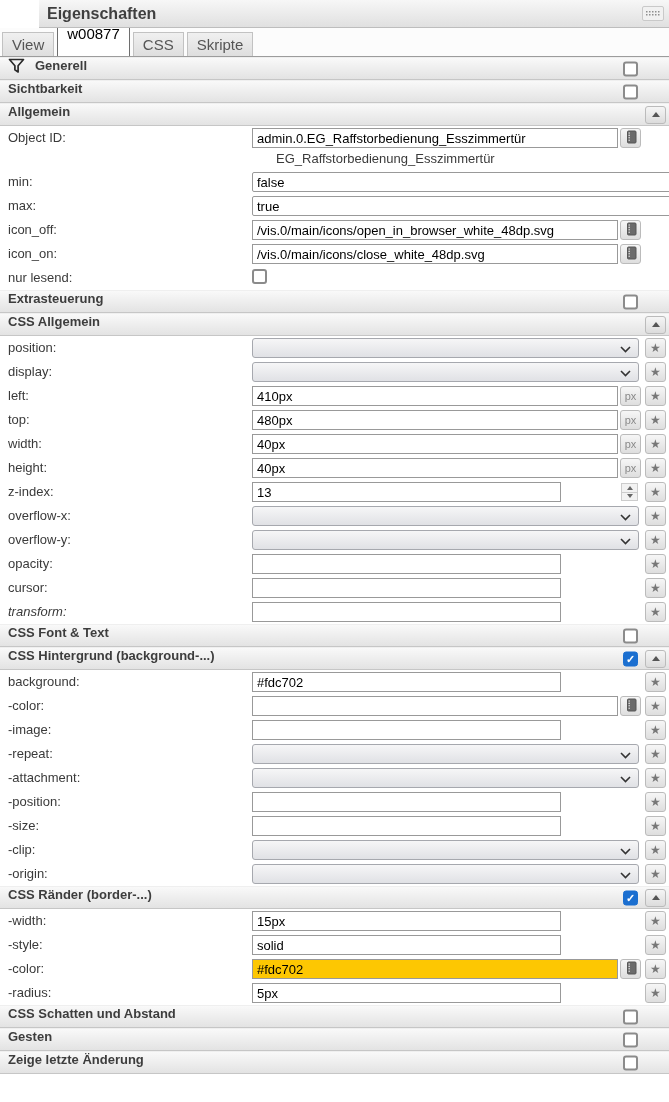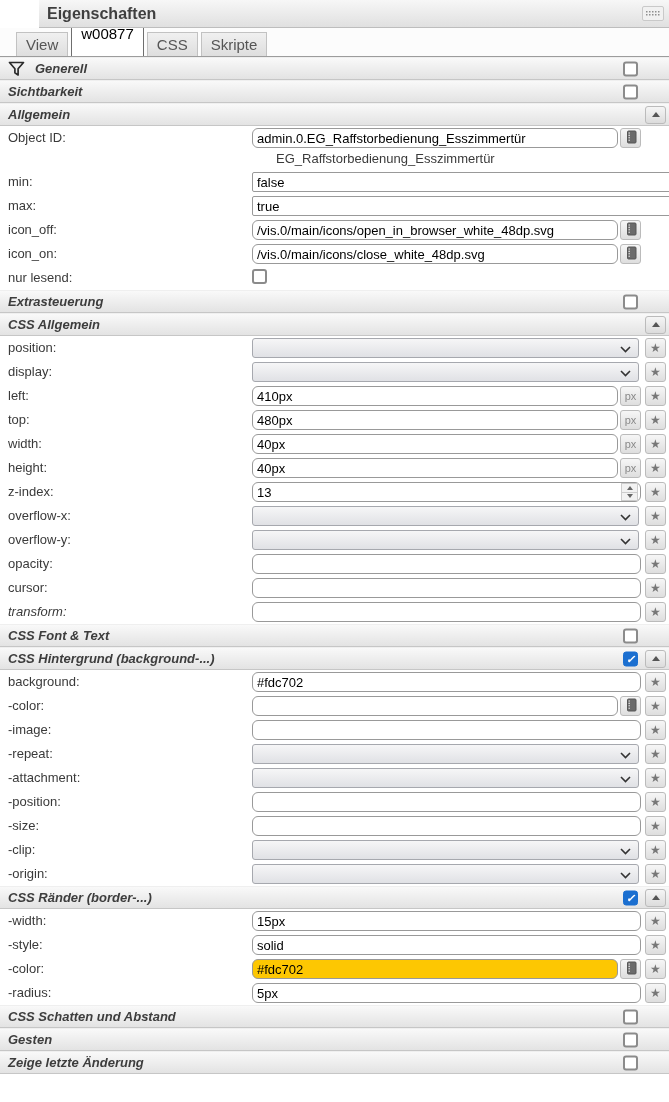--- a/index.html
+++ b/index.html
@@ -18,38 +18,38 @@
   }
   .grip-btn{
     position:absolute;right:5px;top:6px;width:22px;height:15px;box-sizing:border-box;
     border:1px solid #c9c9c9;border-radius:2px;background:#f1f1f1;
     display:flex;align-items:center;justify-content:center;cursor:pointer;
   }
   
   .tabs{
     height:29px;box-sizing:border-box;background:#fcfcfc;
     border-bottom:1px solid #9c9c9c;
-    display:flex;align-items:flex-end;padding-left:16px;
+    display:flex;align-items:flex-end;padding-left:2px;
   }
   .tab{
     height:24px;line-height:23px;padding:0 9px;margin-right:3px;box-sizing:border-box;
     background:linear-gradient(#f0f0f0,#dedede);
     border:1px solid #c2c2c2;border-bottom:none;
     font-size:15px;color:#555;cursor:pointer;
   }
   .tab.active{
     height:36px;line-height:26px;background:#ffffff;border-color:#6e6e6e;color:#000000;
   }
   
   .section{
     position:relative;height:23px;box-sizing:border-box;
     background:linear-gradient(#f9f9f9,#e3e3e3);
     border-top:1px solid #efefef;border-bottom:1px solid #c6c6c6;
-    display:flex;align-items:center;padding-left:8px;
-    font-weight:bold;color:#3d3d3d;cursor:pointer;font-style:italic;
+    display:flex;align-items:flex-start;padding-left:8px;
+    font-weight:bold;color:#3d3d3d;cursor:pointer;
   }
   .filter-icon{display:inline-flex;margin-right:10px;}
   
   .cb{
     position:absolute;right:31px;top:50%;transform:translateY(-50%);
     width:15px;height:15px;box-sizing:border-box;
     border:2px solid #8b8b8b;border-radius:3px;background:#fff;cursor:pointer;
   }
   .cb.checked{
     border:1px solid #1b6fd0;background:#1b6fd0;color:#fff;
@@ -67,25 +67,25 @@
   }
   .tri-up{width:0;height:0;border-left:4px solid transparent;border-right:4px solid transparent;border-bottom:5px solid #555;}
   .tri-u{width:0;height:0;border-left:3px solid transparent;border-right:3px solid transparent;border-bottom:4px solid #666;}
   .tri-d{width:0;height:0;border-left:3px solid transparent;border-right:3px solid transparent;border-top:4px solid #666;}
   
   .row{position:relative;height:24px;background:#fff;}
   .row .label{position:absolute;left:8px;top:4px;color:#3a3a3a;white-space:nowrap;}
   .row .label.italic{font-style:italic;}
   .inp{
     position:absolute;left:252px;top:2px;height:20px;box-sizing:border-box;
-    border:1px solid #999;border-radius:6px;padding:0 4px;margin:0;
+    border:1px solid #999;border-radius:0;padding:0 4px;margin:0;
     font-family:"Liberation Sans",sans-serif;font-size:13px;color:#000;background:#fff;
   }
   .w-mid{width:366px;}
-  .w-wide{width:389px;}
+  .w-wide{width:309px;}
   .w-full{width:421px;border-radius:2px 0 0 2px;}
   .inp.hl{background:#fdc702;}
   .sel{
     position:absolute;left:252px;top:2px;width:387px;height:20px;box-sizing:border-box;
     border:1px solid #a6a8ae;border-radius:3px;
     background:linear-gradient(#f6f6f7,#e0e1e5);cursor:pointer;
   }
   .sel .chev{position:absolute;right:7px;top:7px;display:inline-flex;}
   .btn{
     position:absolute;top:2px;width:21px;height:20px;box-sizing:border-box;

